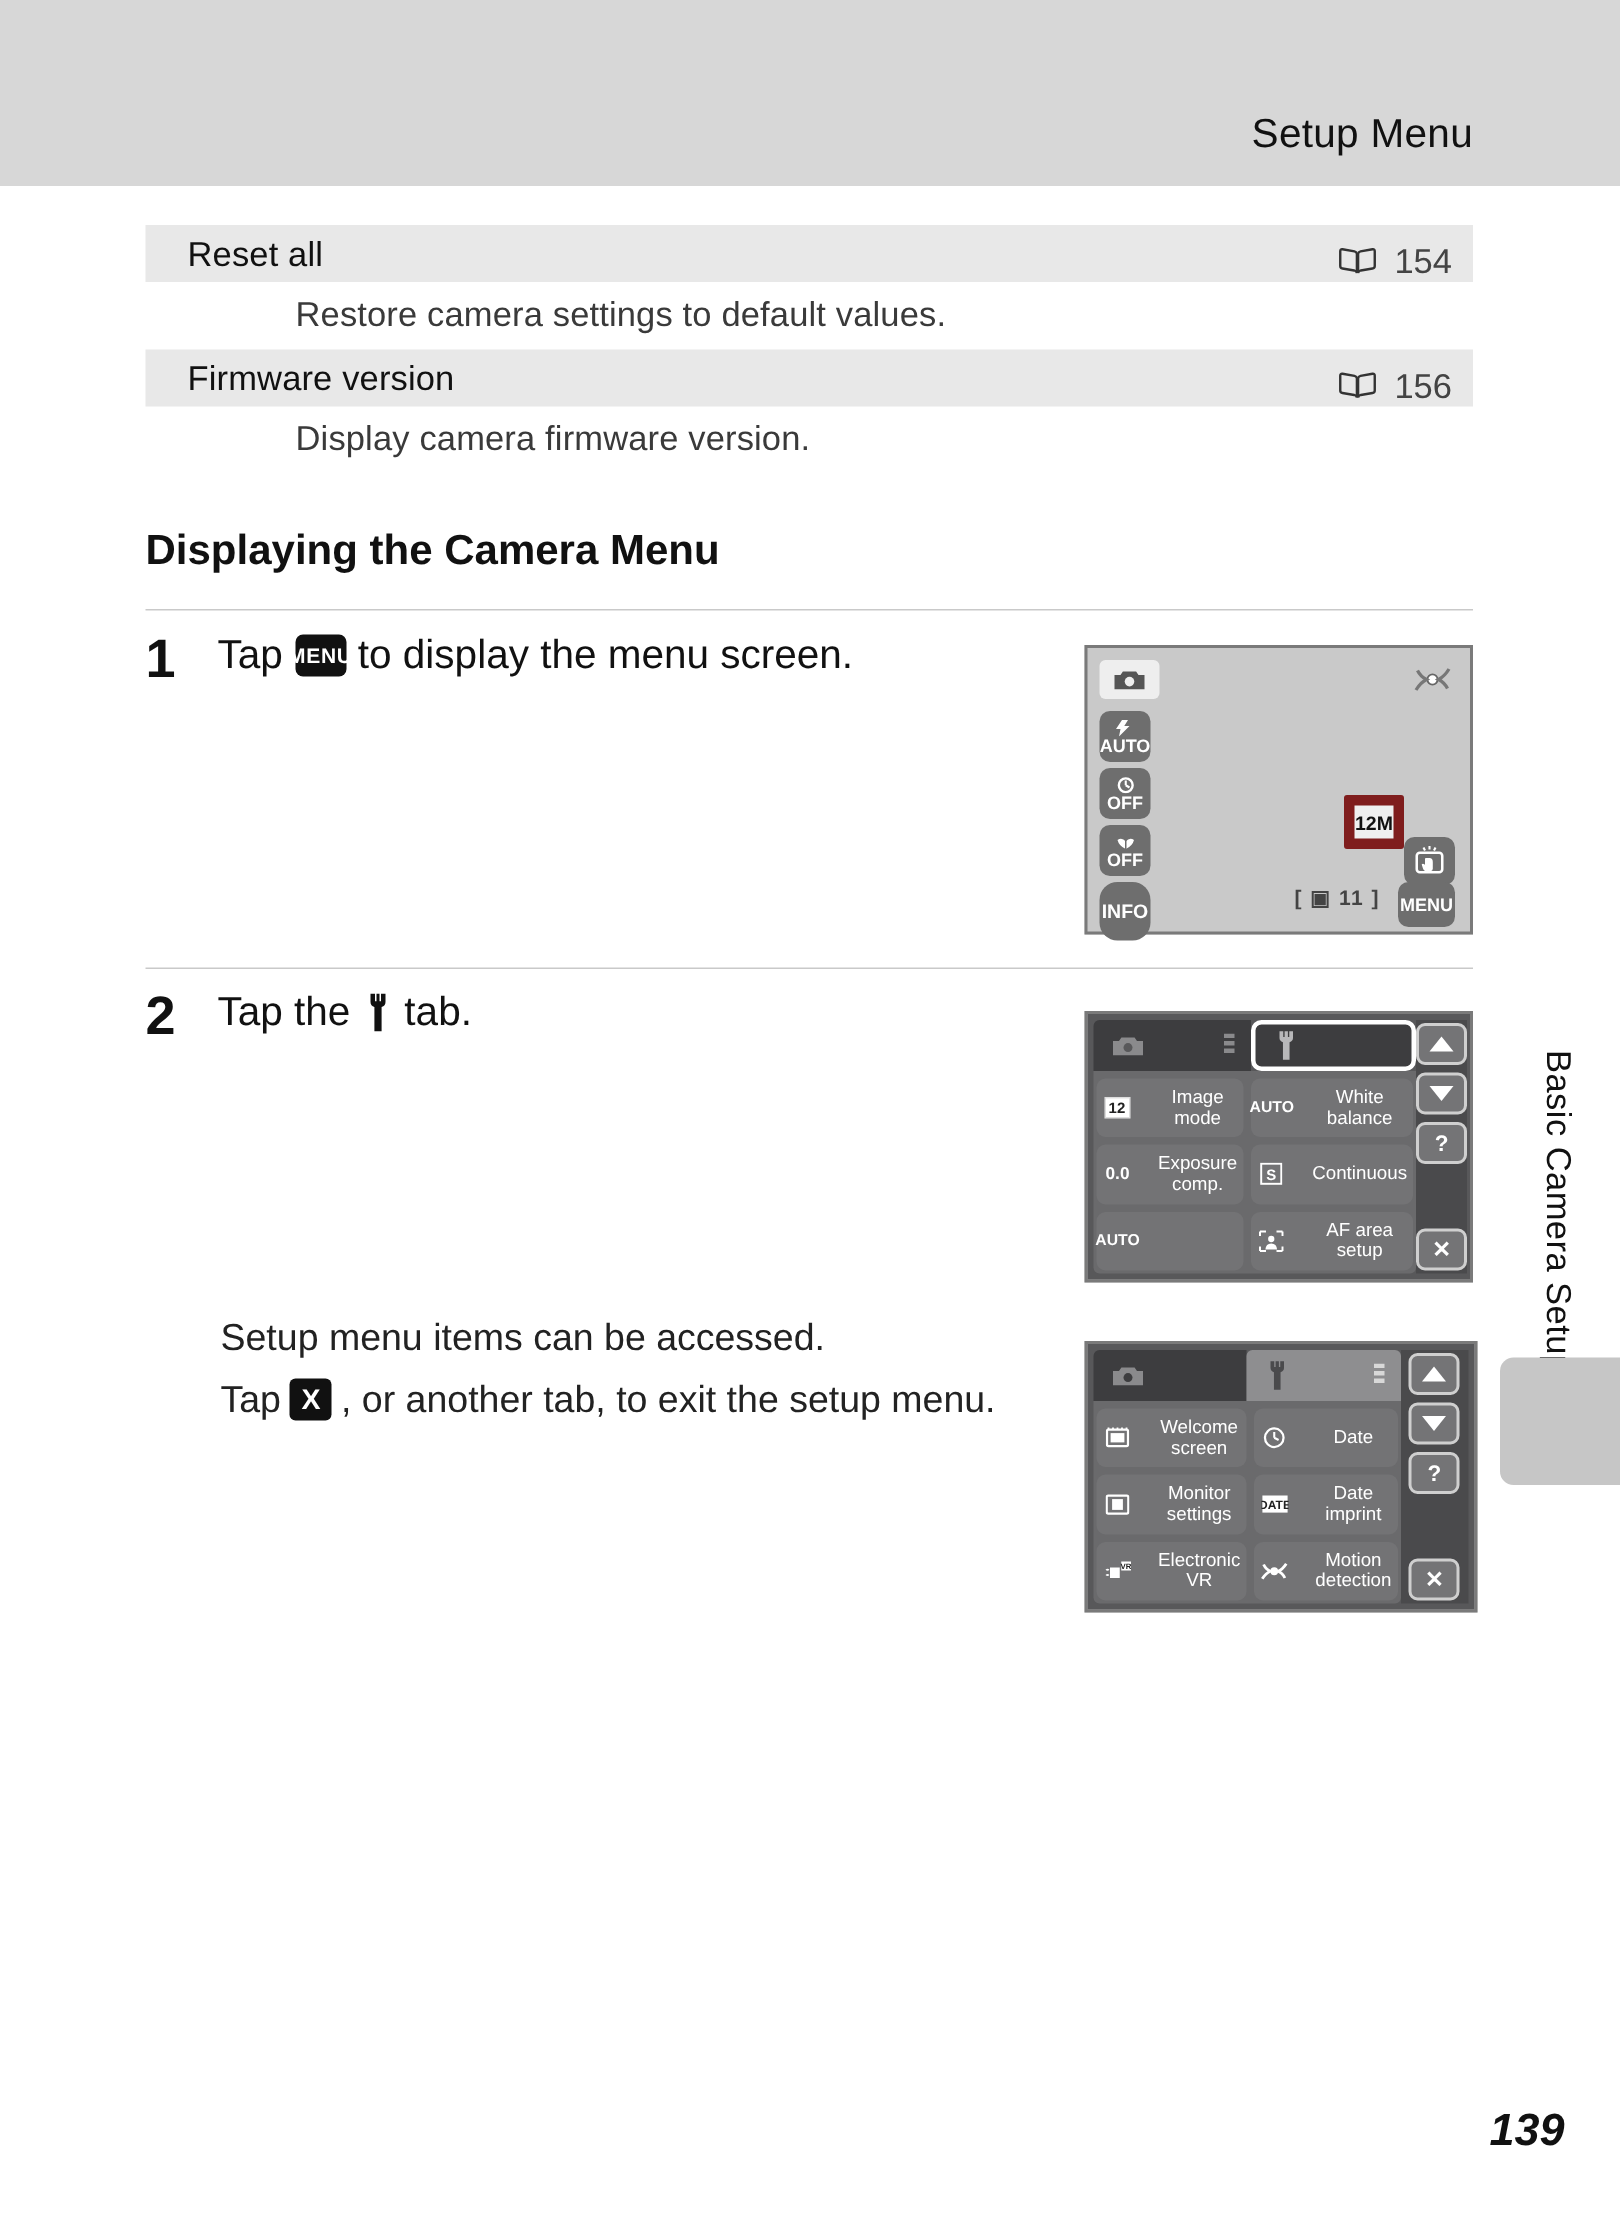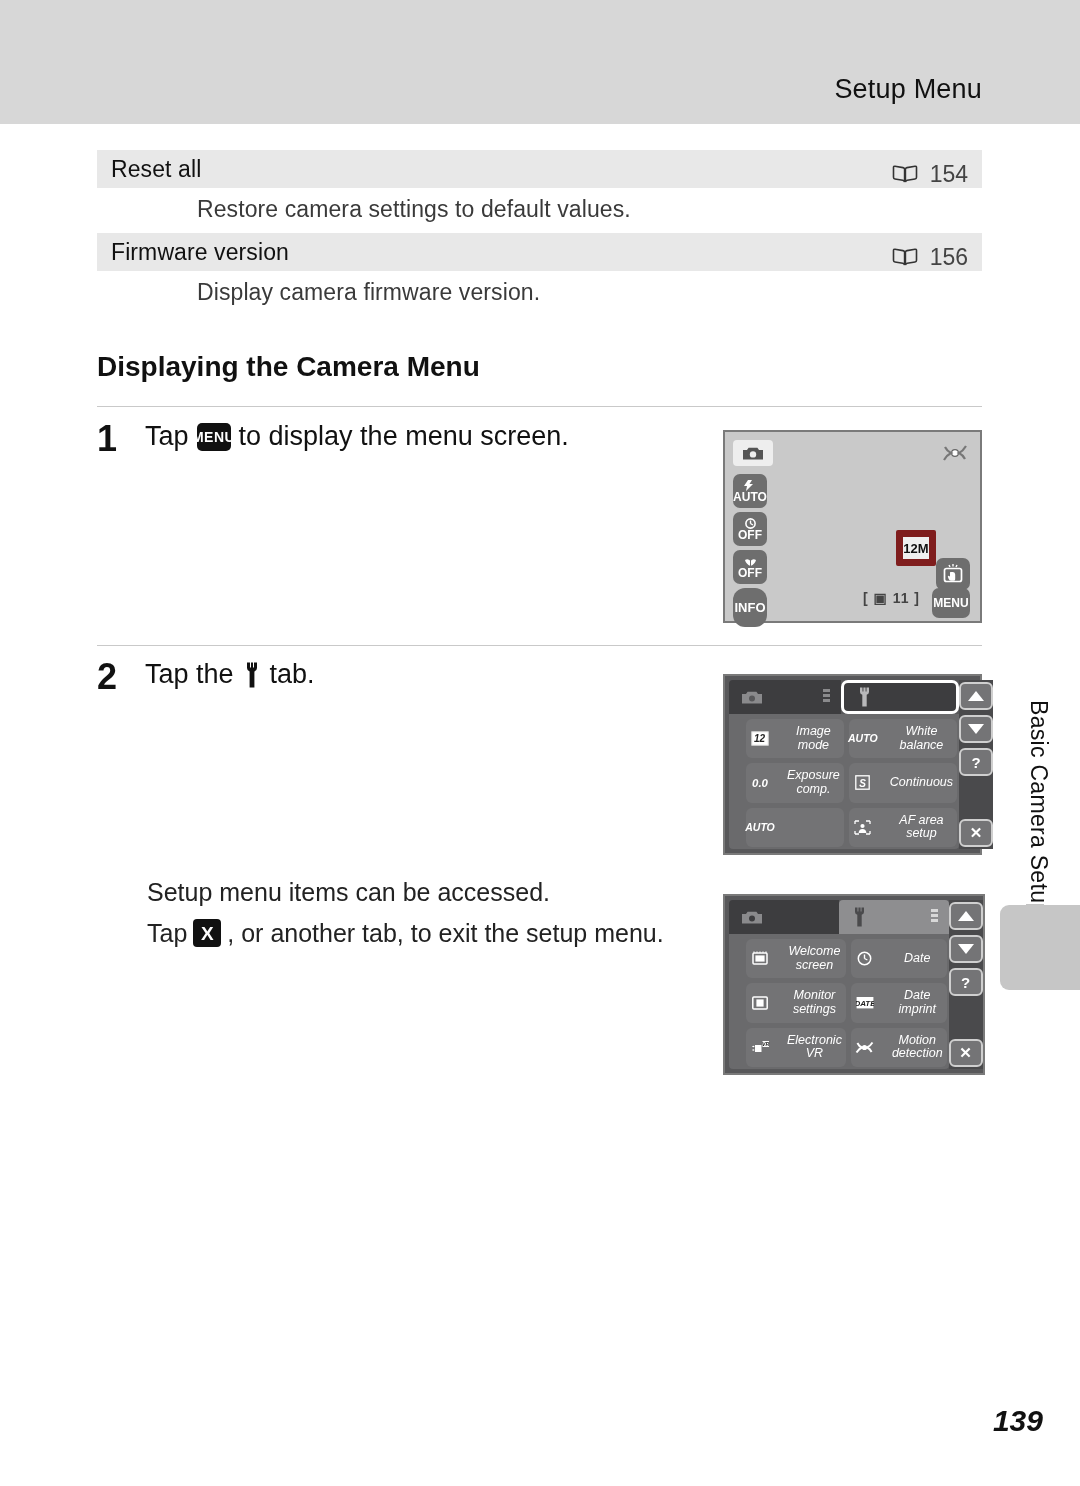--- a/index.html
+++ b/index.html
@@ -21,21 +21,21 @@
     font-size:27px; letter-spacing:.2px; color:#111;
   }
 
   
   .ref-list{ position:absolute; left:97px; top:150px; width:885px; }
   .ref-row{
     position:relative; height:38px; background:#e8e8e8;
     display:flex; align-items:center;
   }
   .ref-row .ref-name{
-    font-size:23px; color:#111; padding-left:14px; letter-spacing:.1px;
+    font-size:23px; color:#111; padding-left:28px; letter-spacing:.1px;
   }
   .ref-row .ref-page{
     position:absolute; right:14px; top:0; height:48px;
     display:flex; align-items:center; gap:12px;
     font-size:23px; color:#444;
   }
   .book-icon{ display:inline-block; width:26px; height:20px; position:relative; }
   .book-icon svg{ display:block; }
   .ref-desc{
     font-size:23px; color:#3a3a3a; padding:8px 0 10px 100px;
@@ -156,22 +156,22 @@
   .tab-shoot{ background:#3d3d3f; border-radius:4px 0 0 0; }
   .tab-setup{ background:#3d3d3f; }
   .tab-setup.active{ background:#8e8e90; border-radius:4px 4px 0 0; }
   .tab-setup.selected{
     border:3px solid #ffffff; border-radius:7px; box-sizing:border-box;
     background:#3d3d3f;
   }
   .tab-dots{ position:absolute; right:10px; top:9px; }
   .grid2{
     flex:1; display:grid; grid-template-columns:1fr 1fr;
-    gap:5px; padding:5px 2px 2px 17px; box-sizing:border-box;
-    background:#6a6a6c; border-radius:0 0 4px 4px;font-style:italic;
+    gap:5px; padding:5px 2px 2px 2px; box-sizing:border-box;
+    background:#6a6a6c; border-radius:0 0 4px 4px;
   }
   .mi{
     background:#737375; border-radius:6px; display:flex;
     align-items:center; gap:5px; padding:0 4px; box-sizing:border-box;
     color:#fff; font-size:12.5px; line-height:1.1;
   }
   .mi .mi-ico{ flex:0 0 auto; width:20px; display:flex; justify-content:center; }
   .mi .mi-lbl{ flex:1; text-align:center;margin-left:12px; }
   .nav-btn{
     width:34px; height:28px; background:#747476; border:2px solid #cfcfcf;

